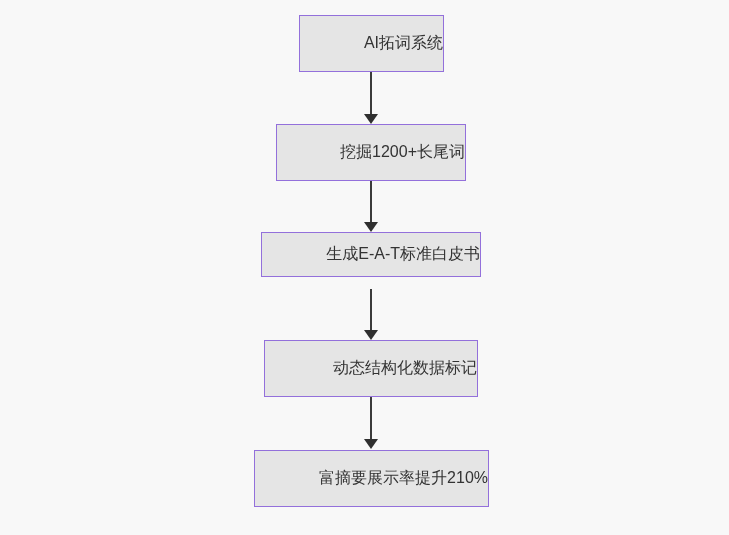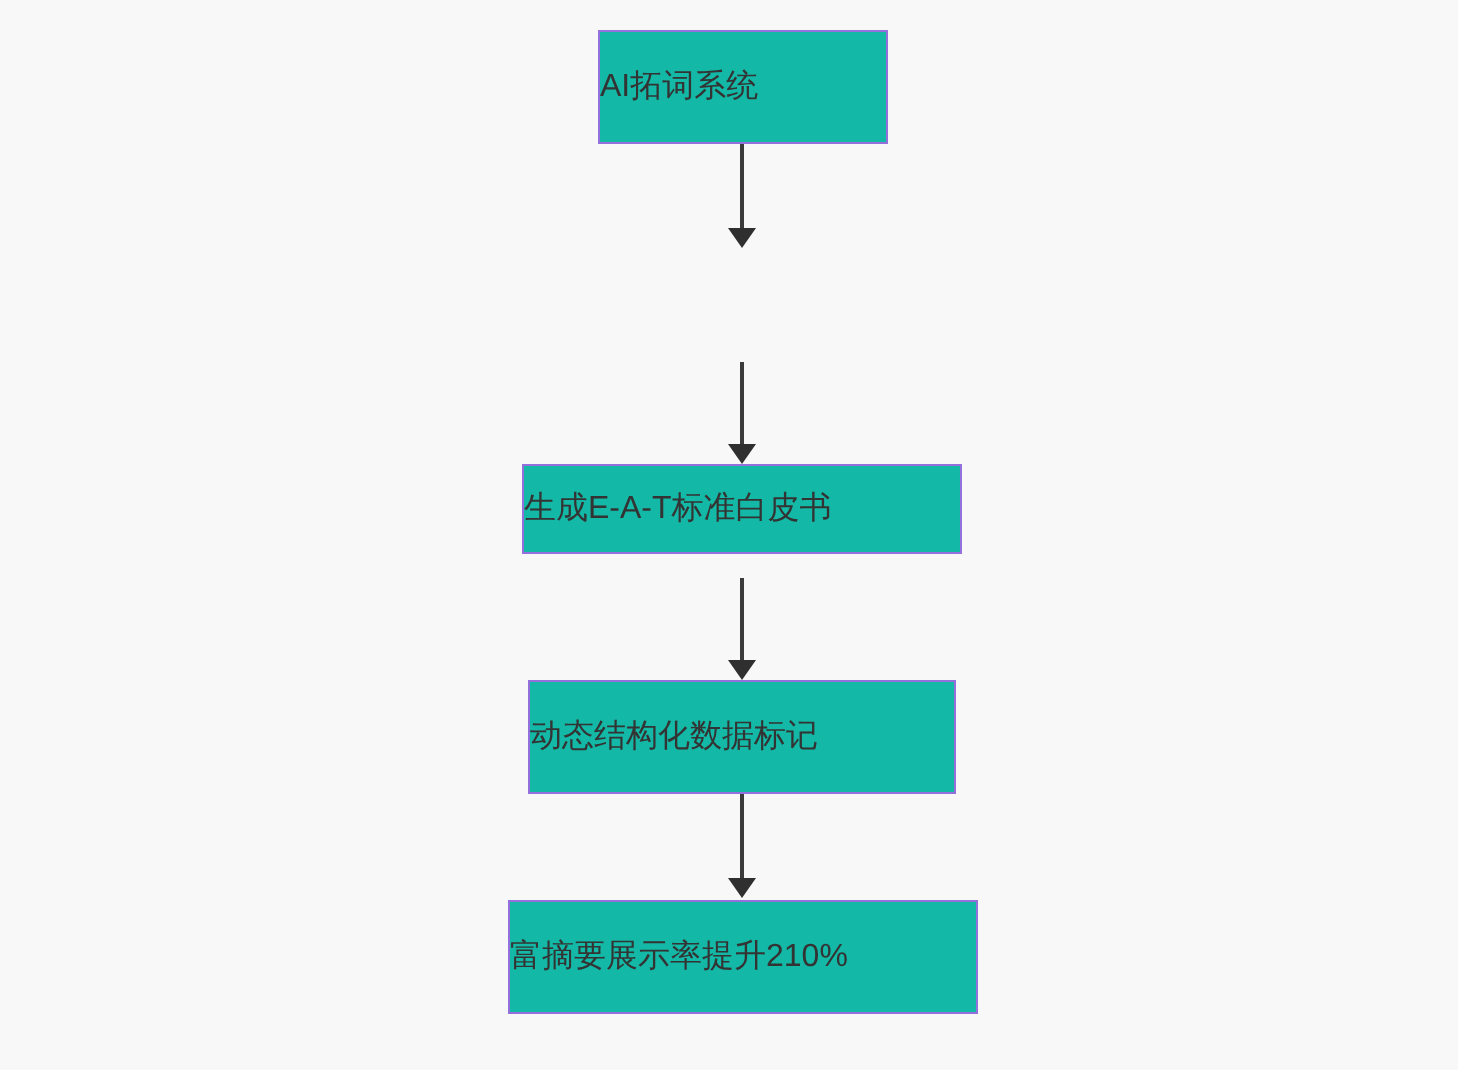--- a/index.html
+++ b/index.html
@@ -12,29 +12,30 @@
     overflow: hidden;
   }
   .canvas {
     position: relative;
     width: 729px;
     height: 535px;
   }
   .node {
     position: absolute;
     box-sizing: border-box;
-    background: #14b8a6;
+    background: #e5e5e5;
     border: 1px solid #9370DB;
     color: #333333;
     font-size: 16px;
     display: flex;
     align-items: center;
-    justify-content: flex-start;
+    justify-content: flex-end;
     text-align: center;
     white-space: nowrap;
+    padding-left: 20px;
   }
   #node-1 { left: 299px; top: 15px;  width: 145px; height: 57px; }
   #node-2 { left: 276px; top: 124px; width: 190px; height: 57px; }
   #node-3 { left: 261px; top: 232px; width: 220px; height: 45px; }
   #node-4 { left: 264px; top: 340px; width: 214px; height: 57px; }
   #node-5 { left: 254px; top: 450px; width: 235px; height: 57px; }
 
   .arrow {
     position: absolute;
     left: 364px;           
@@ -68,20 +69,23 @@
 
   <div class="node" id="node-1">
     <span>AI拓词系统</span>
   </div>
 
   <div class="arrow" id="arrow-1">
     <div class="arrow-line"></div>
     <div class="arrow-head"></div>
   </div>
 
+  <div class="node" id="node-2">
+    <span>挖掘1200+长尾词</span>
+  </div>
 
   <div class="arrow" id="arrow-2">
     <div class="arrow-line"></div>
     <div class="arrow-head"></div>
   </div>
 
   <div class="node" id="node-3">
     <span>生成E-A-T标准白皮书</span>
   </div>
 

